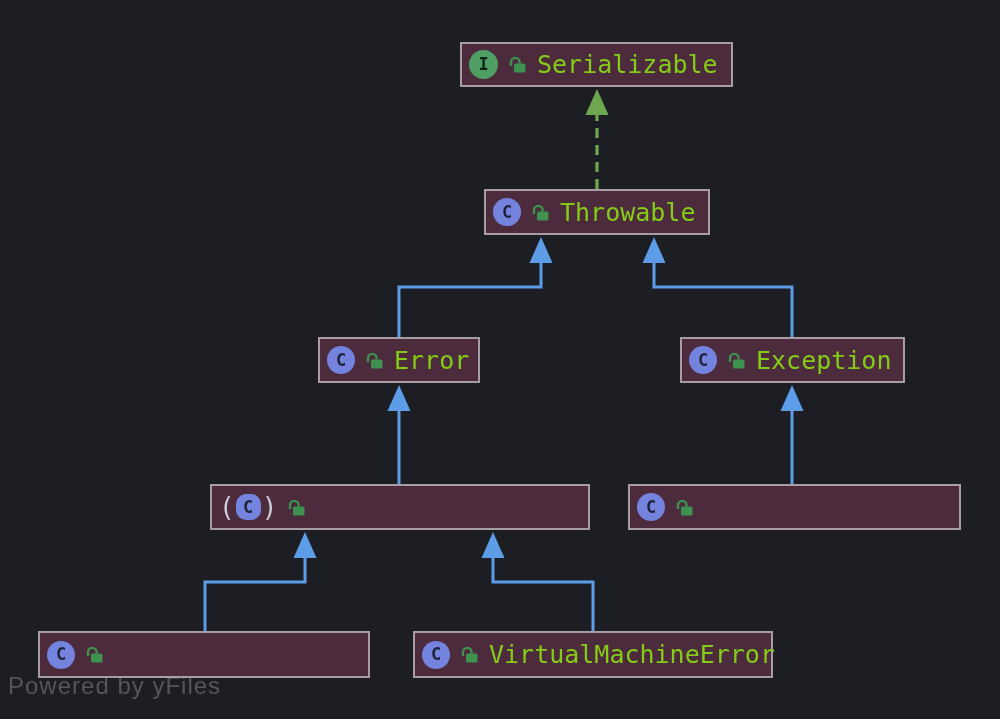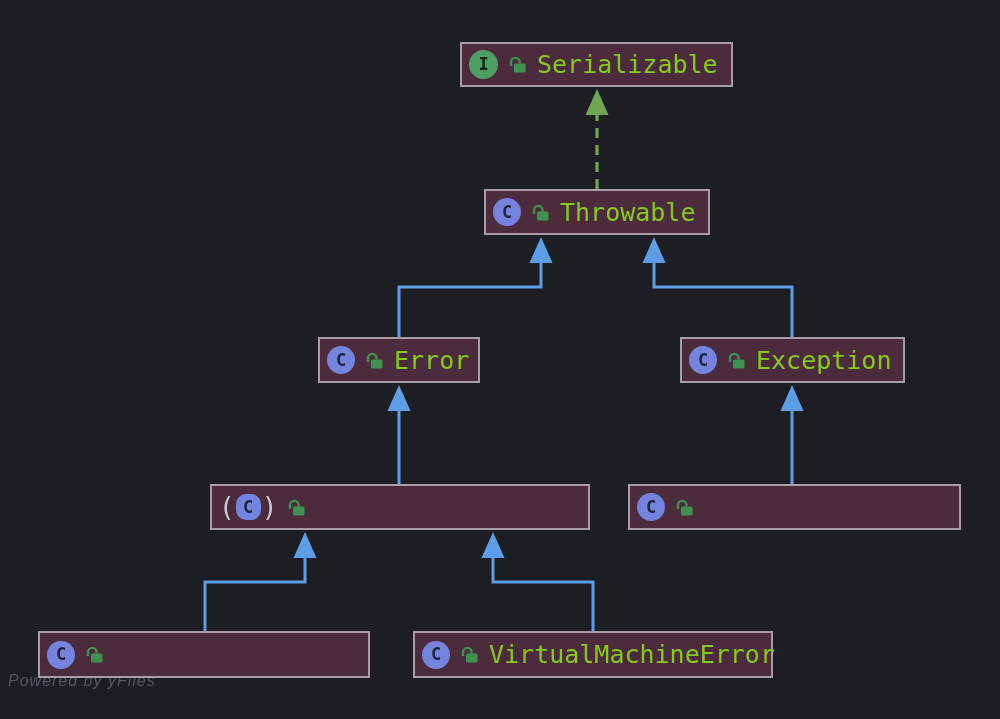--- a/index.html
+++ b/index.html
@@ -5,21 +5,21 @@
   html,body{margin:0;padding:0;}
   body{
     width:1000px;height:719px;position:relative;overflow:hidden;
     background:#1d1e24;
     font-family:"DejaVu Sans Mono","Liberation Mono",monospace;
   }
   #edges{position:absolute;left:0;top:0;width:1000px;height:719px;z-index:1;}
   .watermark{
     position:absolute;left:8px;top:672px;z-index:0;
     font-family:"Liberation Sans","DejaVu Sans",sans-serif;
-    font-size:16px;color:#54555d;letter-spacing:1px;user-select:none;font-style:italic;
+    font-size:24px;color:#54555d;letter-spacing:1px;user-select:none;
   }
   .node{
     position:absolute;z-index:2;box-sizing:border-box;
     background:#4c2b3d;border:2px solid #a89da3;
     display:flex;align-items:center;gap:9px;
     padding:0 10px 0 7px;
   }
   .node .label{
     flex:1;text-align:center;color:#84cc16;font-size:25px;
     white-space:nowrap;line-height:1;

